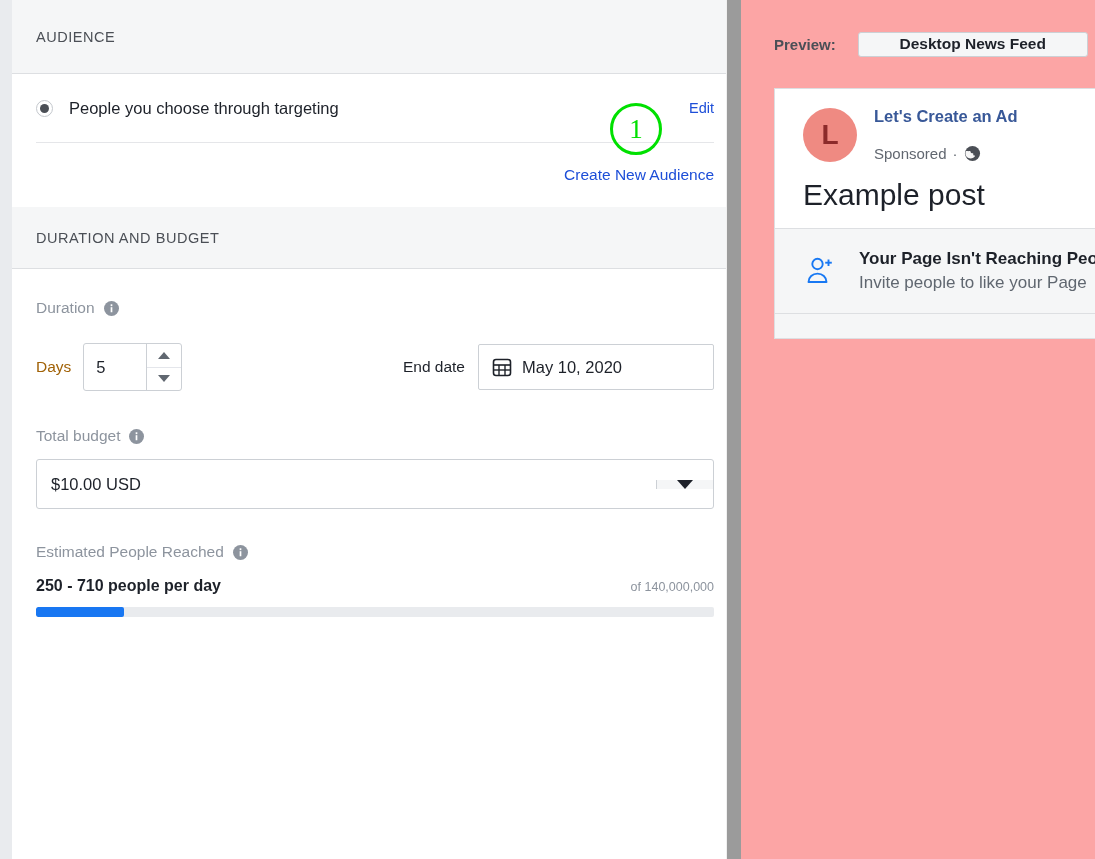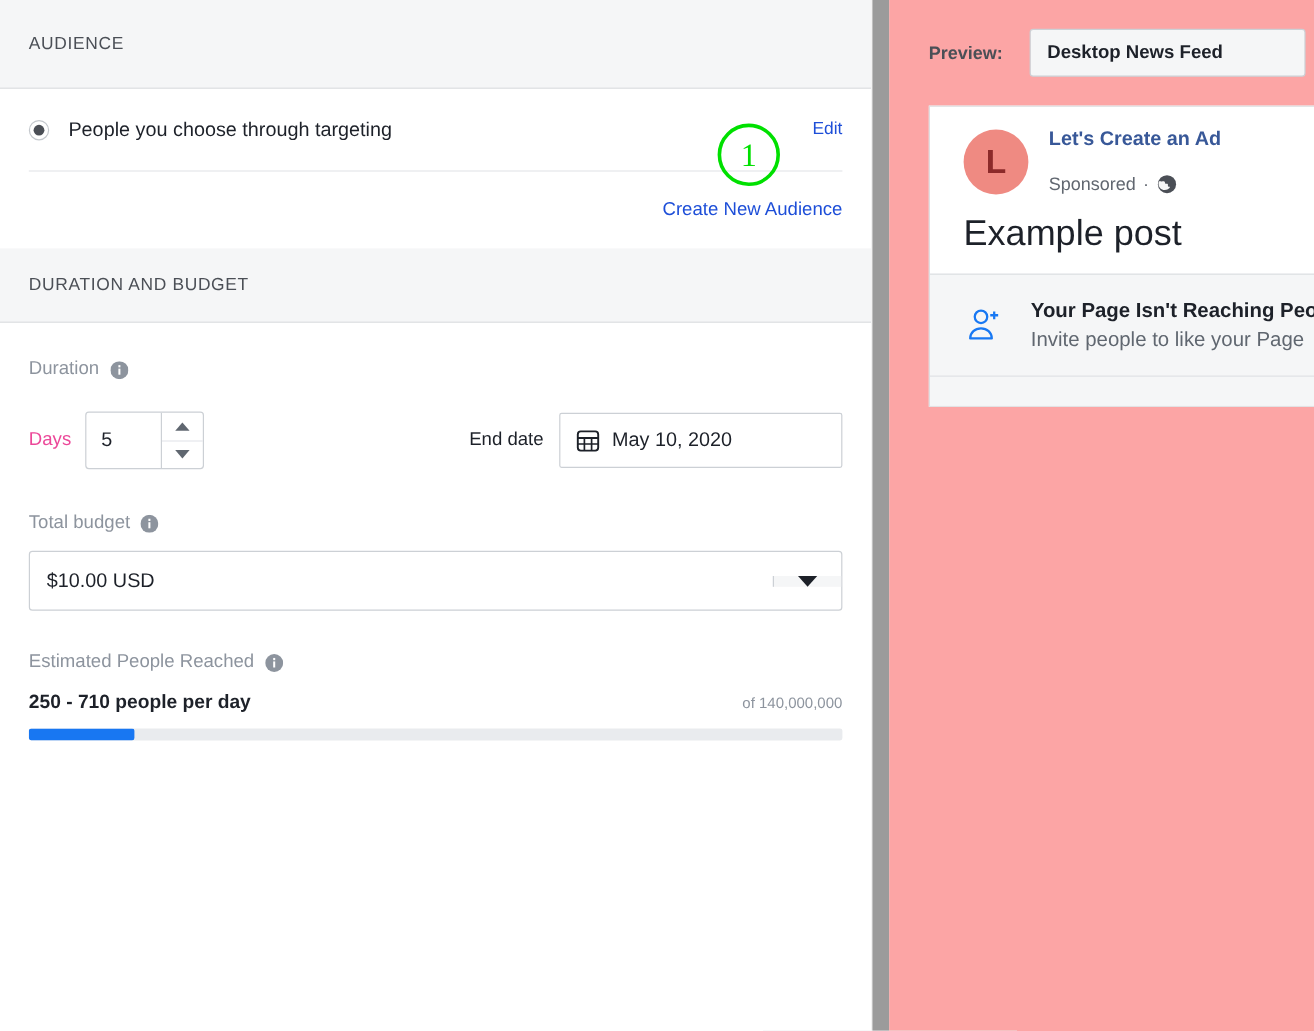--- a/index.html
+++ b/index.html
@@ -16,21 +16,21 @@
   #root {
     position: relative;
     width: 1095px;
     height: 859px;
     overflow: hidden;
   }
 
   
   .left-panel {
     position: absolute;
-    left: 0; top: 0;
+    left: 12px; top: 0;
     width: 726px;
     height: 859px;
     background: #ffffff;
     overflow: hidden;
   }
 
   .section-header {
     background: #f5f6f7;
     border-bottom: 1px solid #dddfe2;
     padding: 0 24px;
@@ -156,21 +156,21 @@
     flex: 0 0 auto;
   }
 
   .row-duration {
     display: flex;
     align-items: center;
     margin-top: 26px;
   }
   .days-label {
     font-size: 15.5px;
-    color: #ec4899;
+    color: #a16207;
     margin-right: 12px;
   }
   .stepper {
     display: flex;
     border: 1px solid #ccd0d5;
     border-radius: 3px;
     height: 48px;
     background: #fff;
     box-sizing: border-box;
   }
@@ -340,30 +340,31 @@
     padding-left: 33px;
     gap: 22px;
   }
   .preview-label {
     font-size: 15px;
     color: #4b4f56;
     font-weight: 700;
     white-space: nowrap;
   }
   .preview-select {
-    height: 40px;
+    height: 25px;
     min-width: 230px;
     background: #f5f6f7;
     border: 1px solid #ccd0d5;
     border-radius: 3px;
     display: flex;
     align-items: center;
     padding: 0 14px;
     box-sizing: border-box;
     white-space: nowrap;
+    justify-content: center;
   }
   .preview-select-text {
     font-size: 15.5px;
     color: #1d2129;
     font-weight: 700;
   }
 
   .ad-card {
     margin-left: 33px;
     width: 400px;

